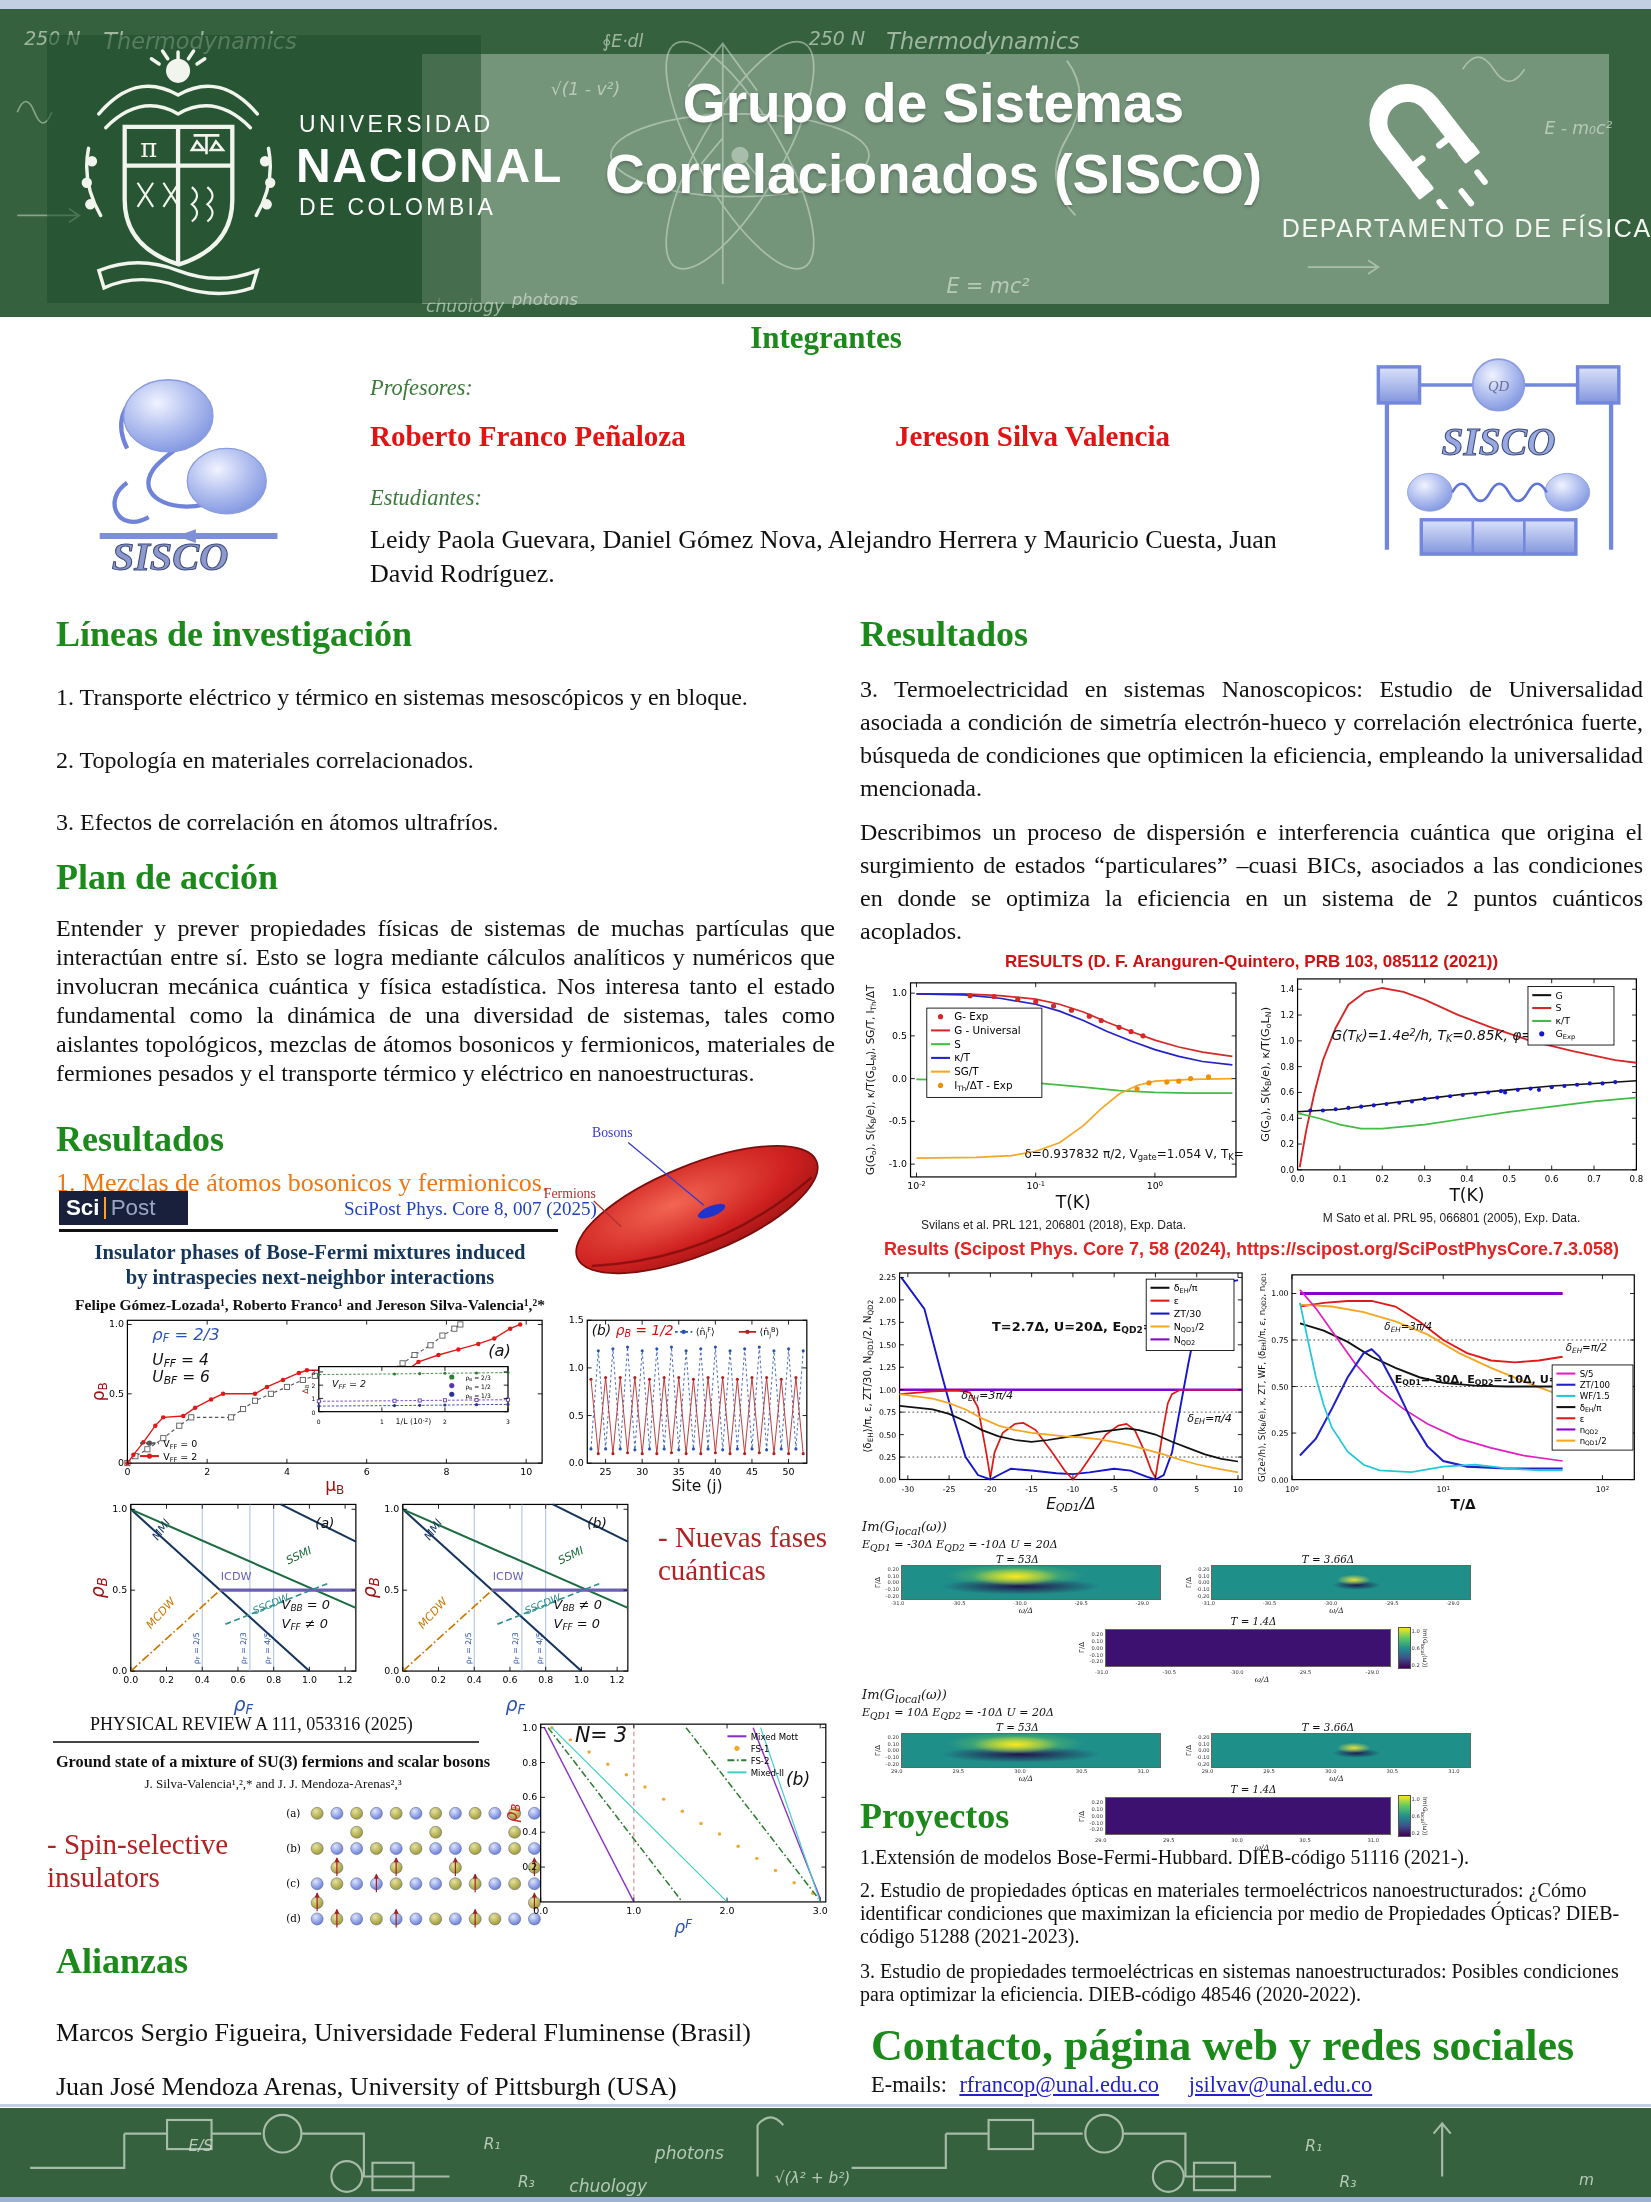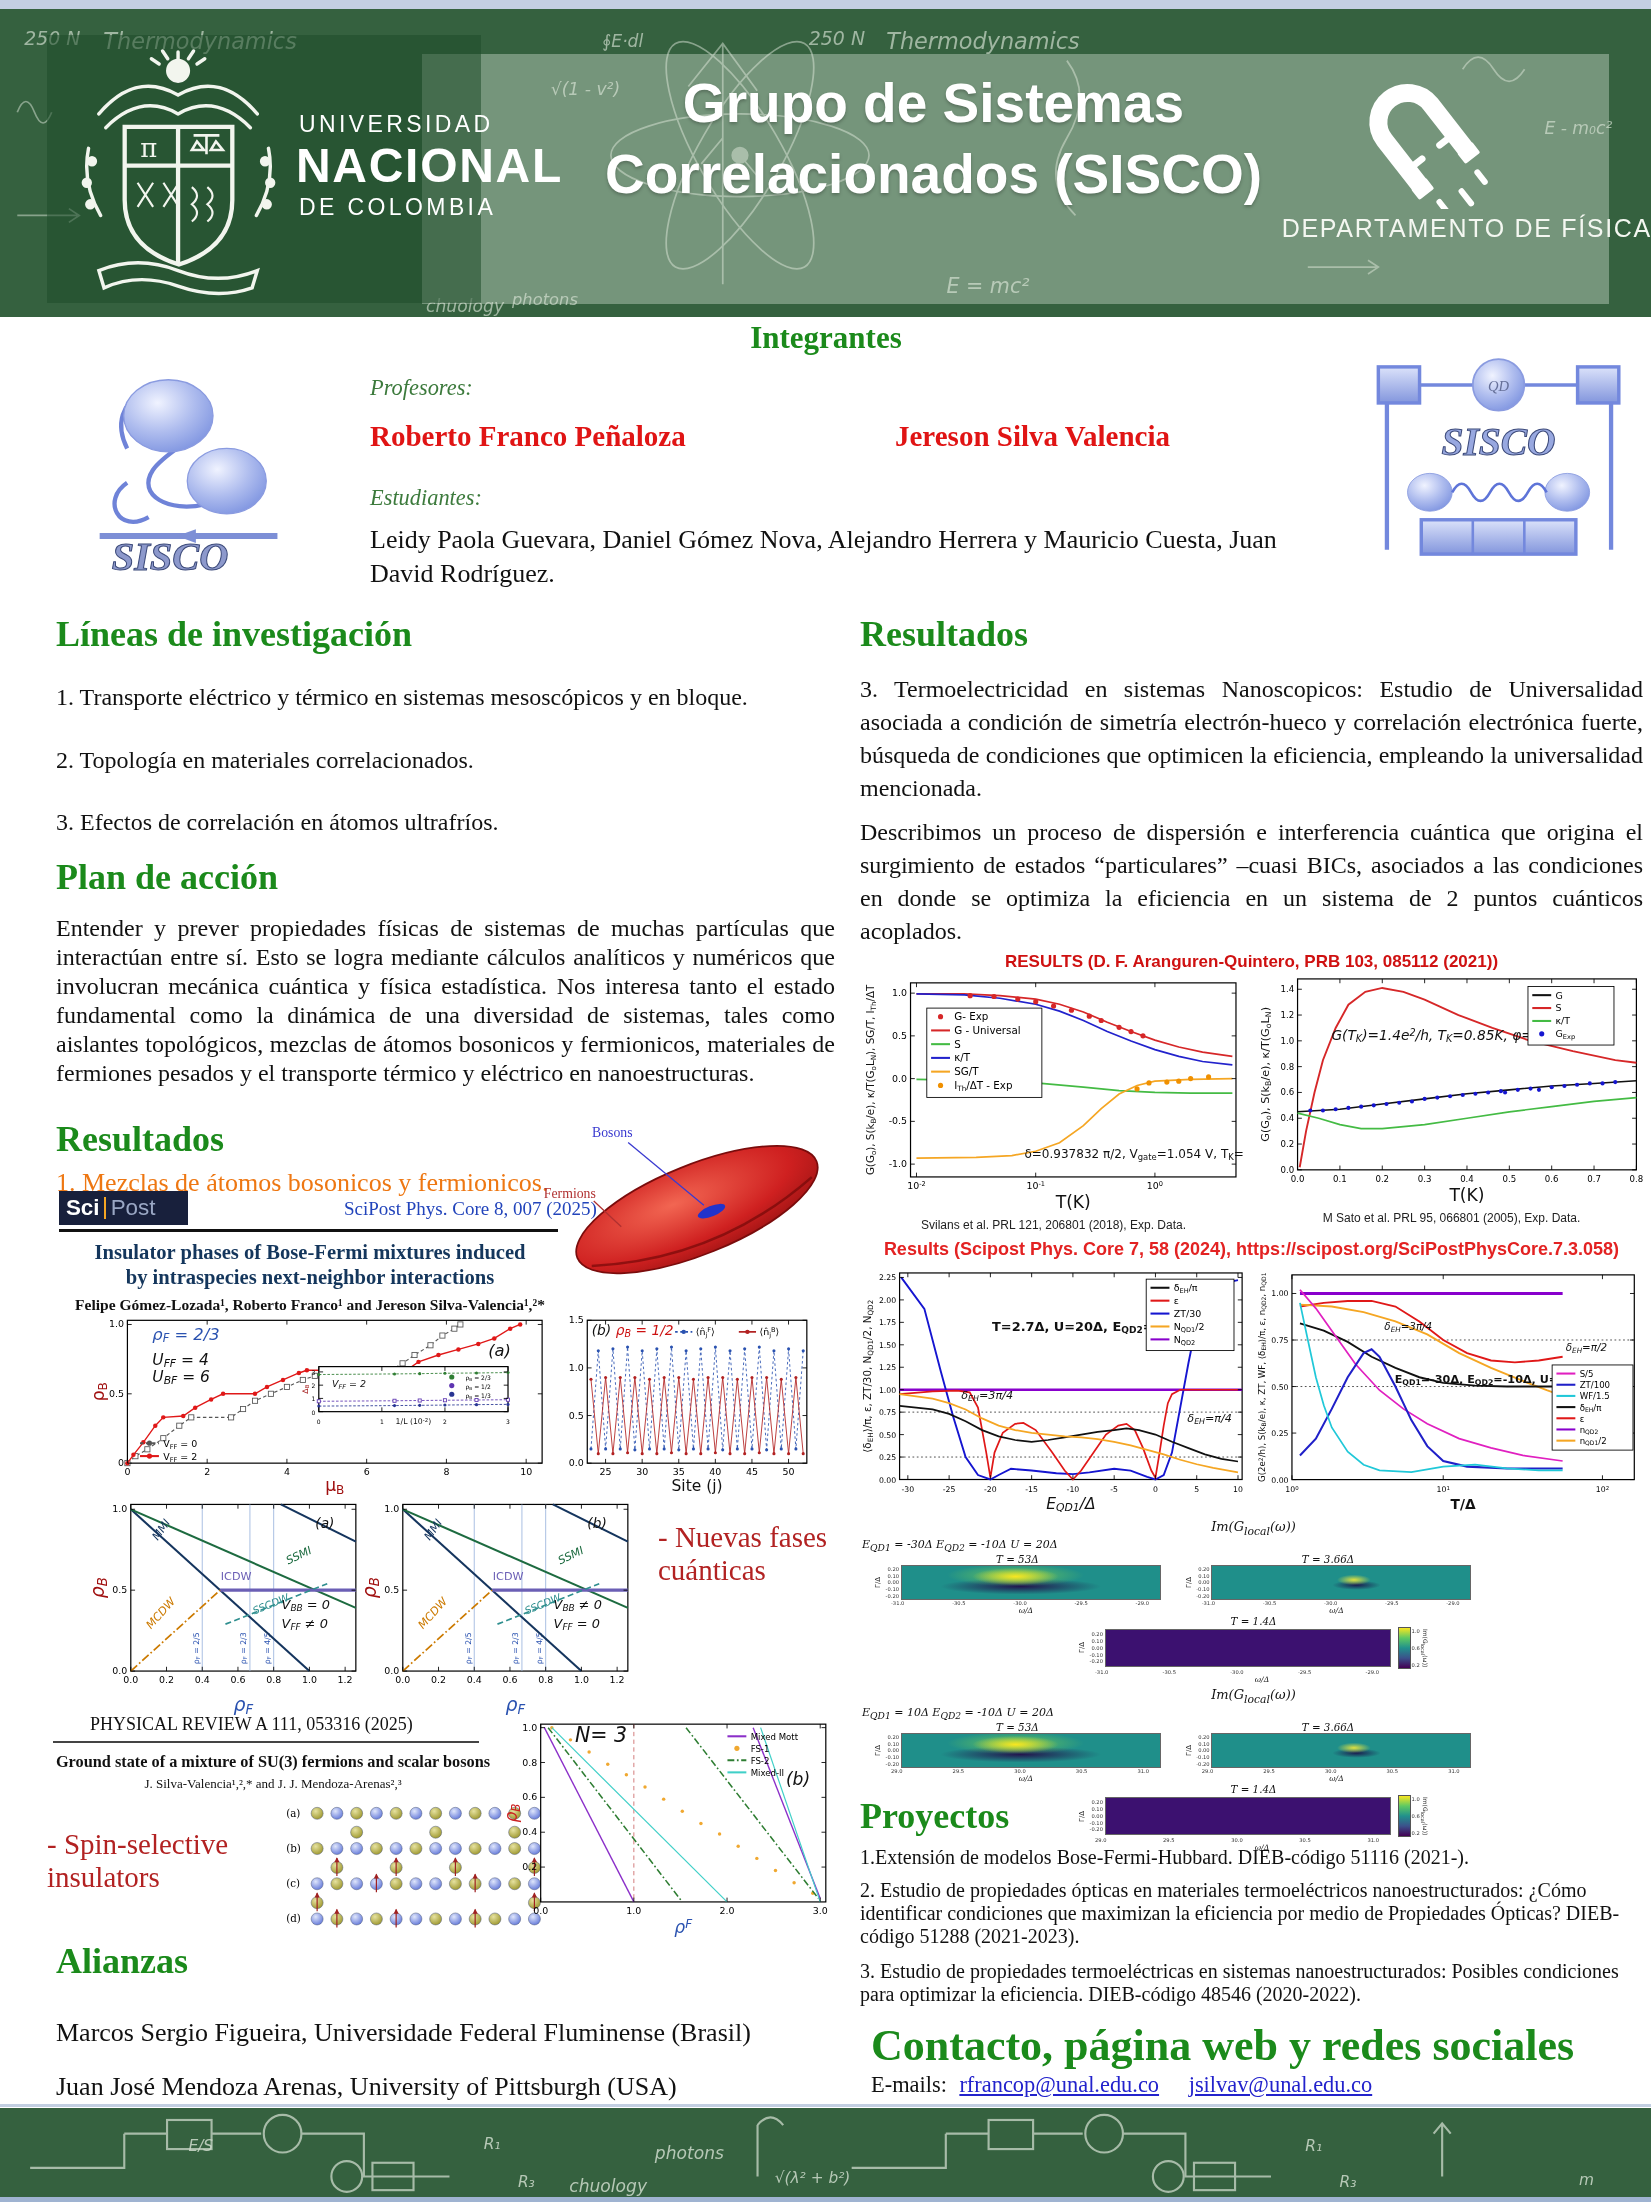--- a/index.html
+++ b/index.html
@@ -21,21 +21,21 @@
   .strip{background:#c3cfe2;}
   
   .scipost{display:flex;align-items:center;background:#18203c;width:129px;height:34px;padding:0 6.9px;box-sizing:border-box;}
   .scipost .sci{color:#fff;font-weight:bold;font-family:"Liberation Sans",sans-serif;font-size:22.4px;}
   .scipost .bar{width:2.6px;height:22.4px;background:#f6a623;margin:0 4.3px;}
   .scipost .post{color:#9aa7c4;font-family:"Liberation Sans",sans-serif;font-size:22.4px;}
   svg.chart text{font-family:"DejaVu Sans",sans-serif;}
   
   #heatmaps{position:absolute;left:862px;top:1519px;width:783px;}
   .hm-group{position:relative;width:100%;margin-bottom:3.4px;}
-  .hm-title{text-align:center;font-style:italic;font-size:13px;font-family:"DejaVu Serif",serif;}
+  .hm-title{text-align:left;font-style:italic;font-size:13px;font-family:"DejaVu Serif",serif;}
   .hm-sub{font-style:italic;font-size:11px;font-family:"DejaVu Serif",serif;}
   .hm-row{display:flex;justify-content:flex-start;}
   .hm-row.center{justify-content:center;}
   .hm-panel{margin:0 12px;}
   .hm-temp{text-align:center;font-style:italic;font-size:10.3px;font-family:"DejaVu Serif",serif;}
   .hm-body{display:flex;align-items:center;}
   .hm-yl{writing-mode:vertical-rl;transform:rotate(180deg);font-size:6.9px;color:#222;font-family:"DejaVu Sans",sans-serif;}
   .hm-yt{display:flex;flex-direction:column;justify-content:space-between;height:33px;font-size:5.2px;
          color:#333;text-align:right;width:17px;padding-right:1.7px;font-family:"DejaVu Sans",sans-serif;}
   .hm-map{width:258px;height:33px;border:0.9px solid #666;}

